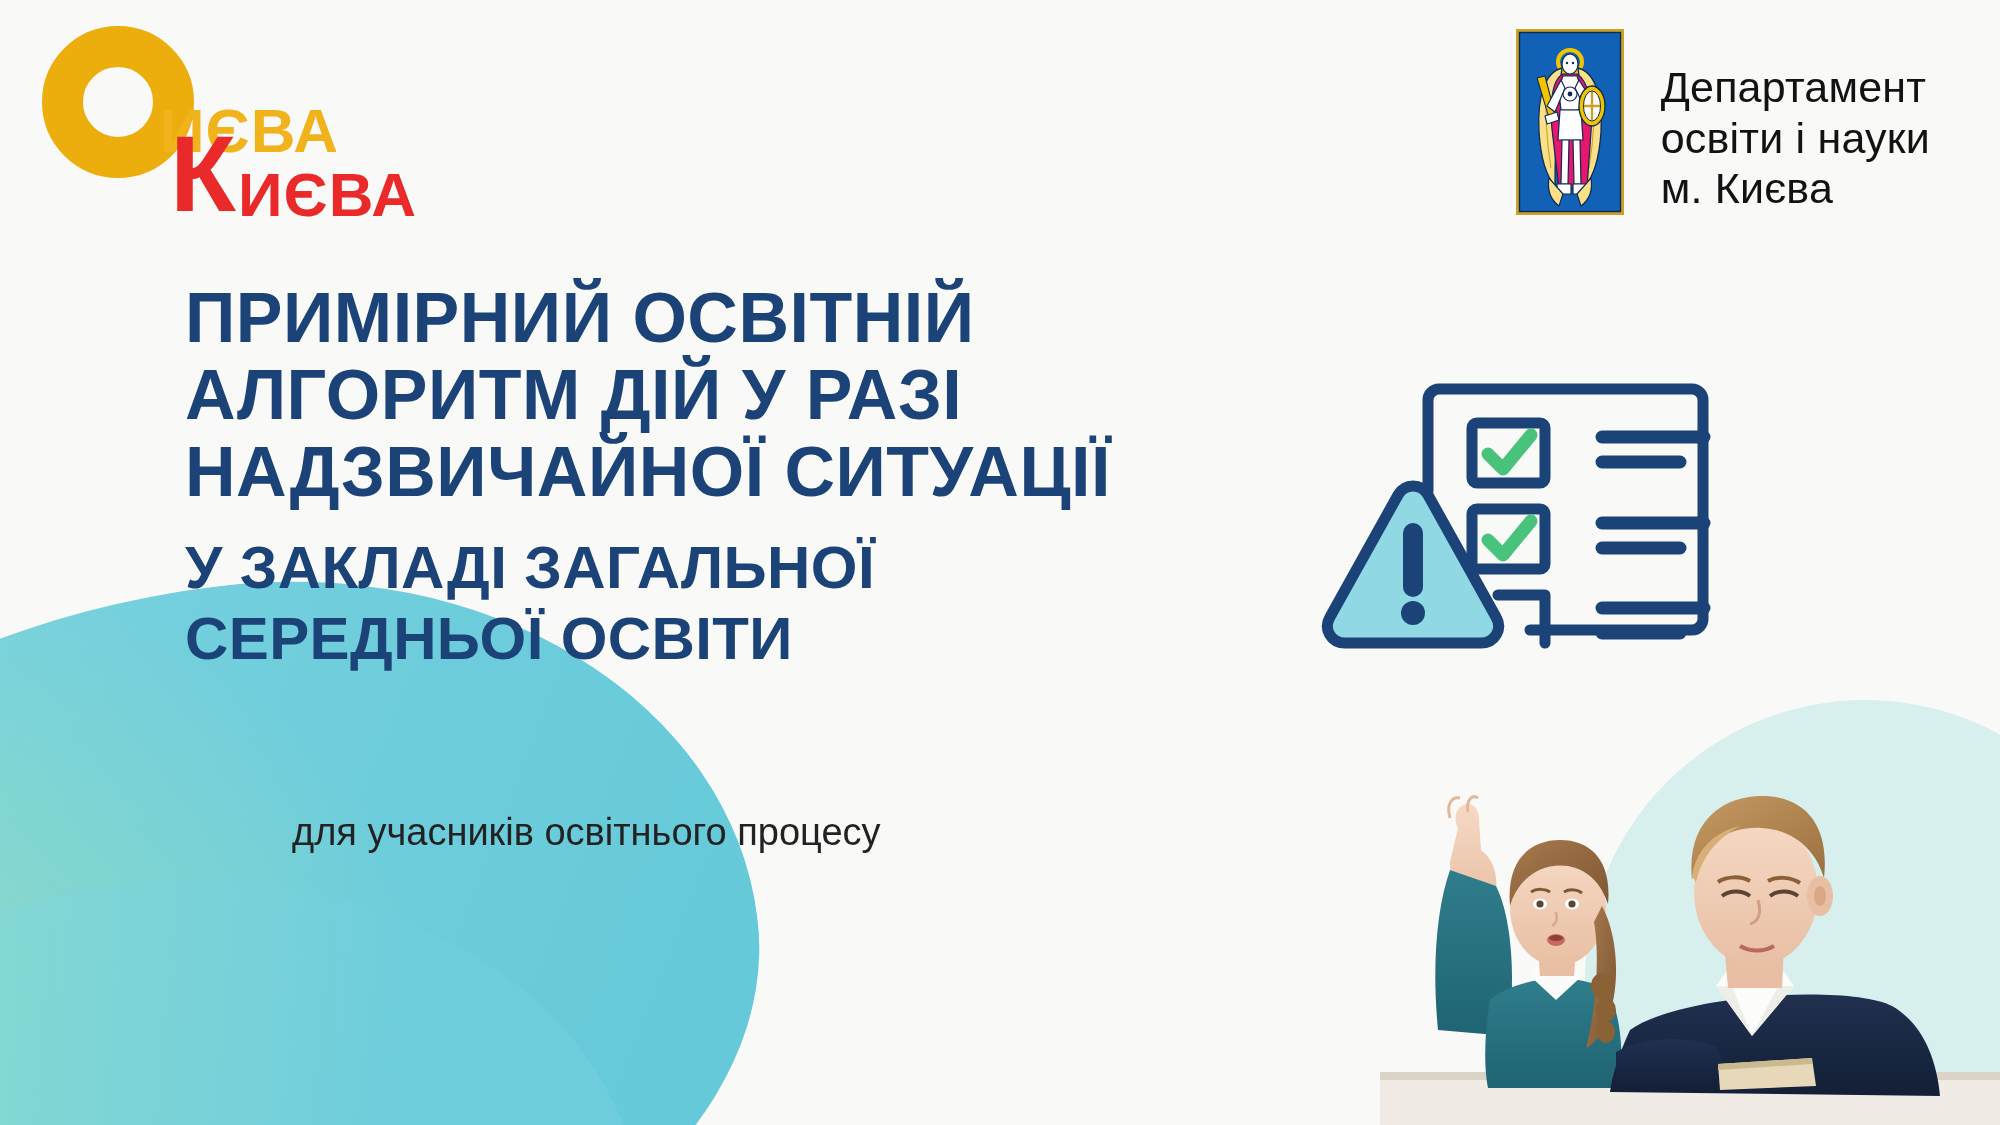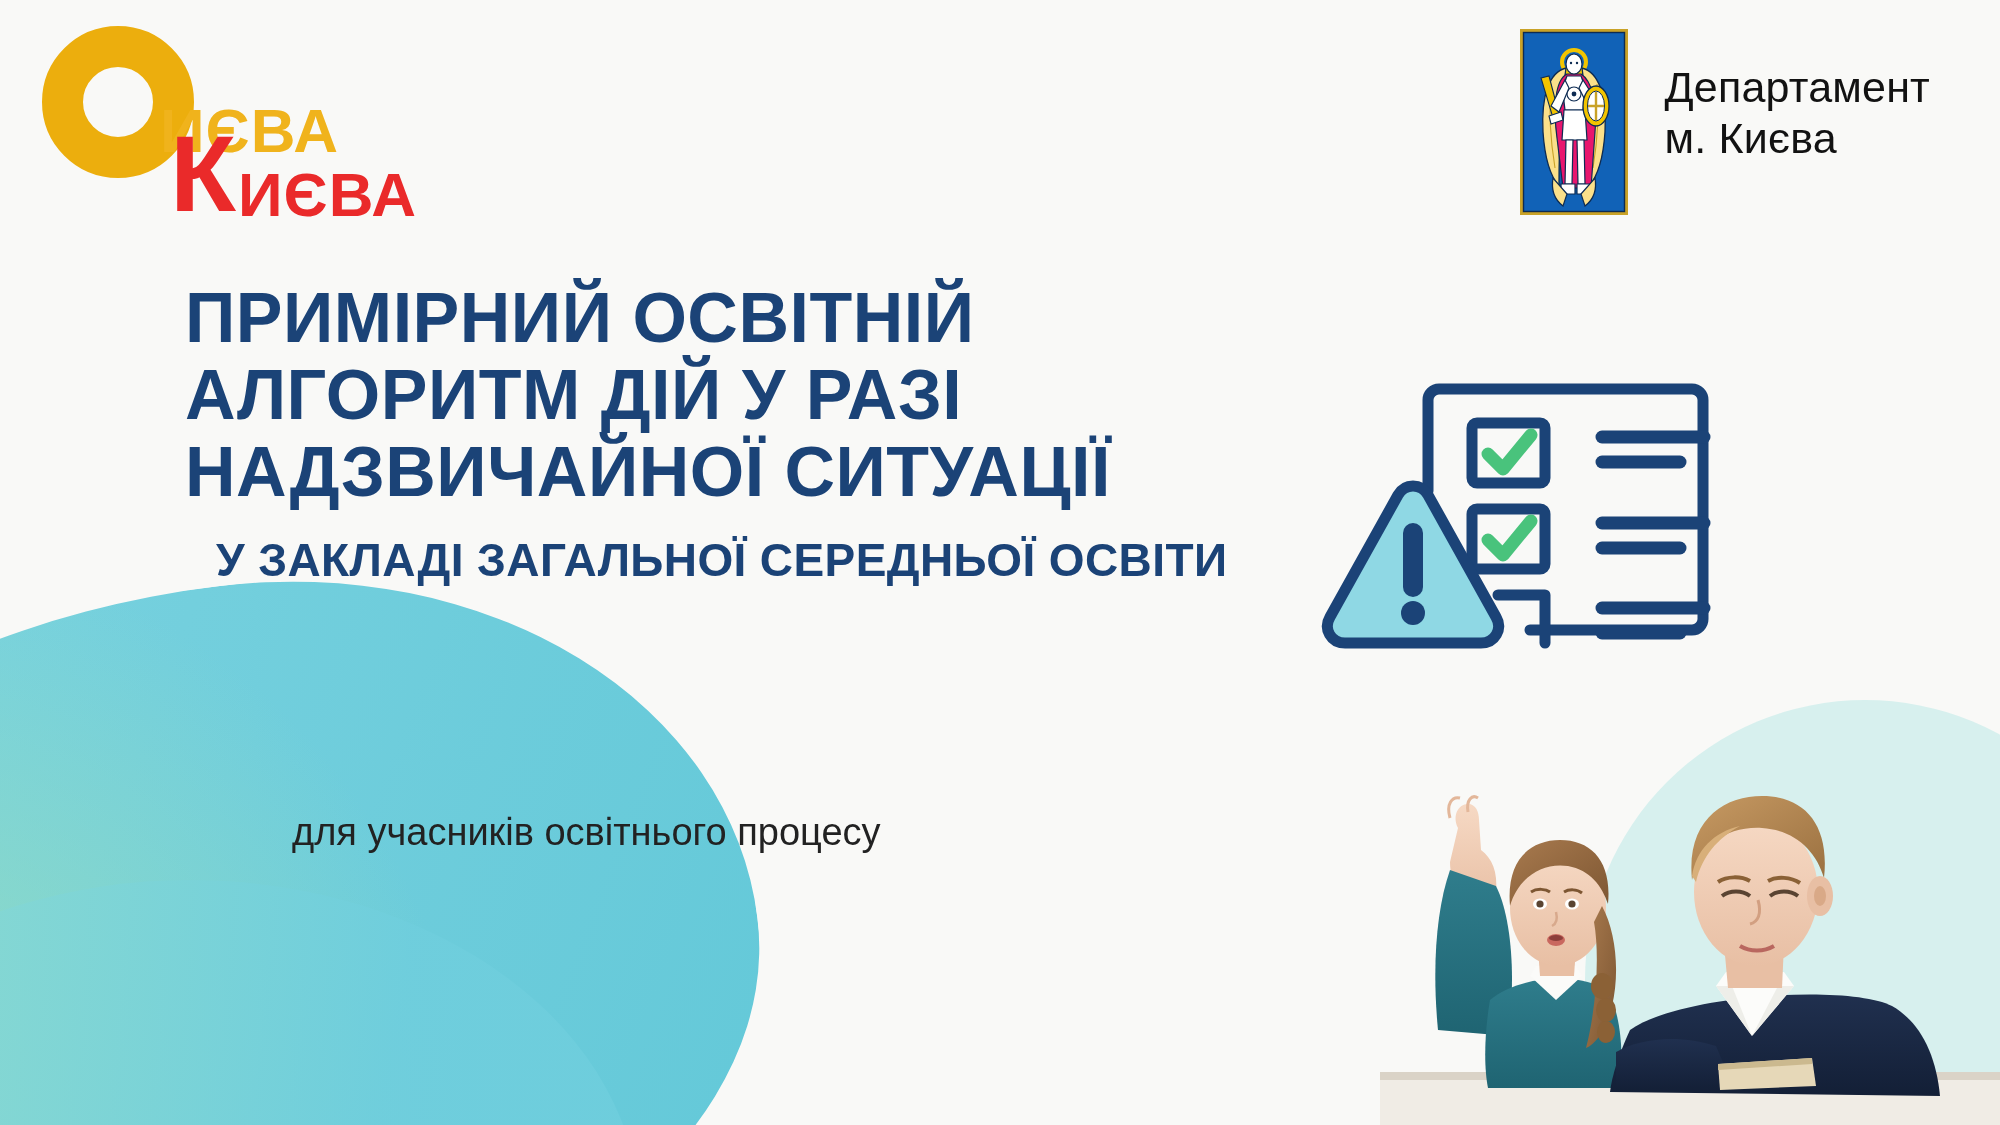--- a/index.html
+++ b/index.html
@@ -87,24 +87,23 @@
   .title-block{
     position:absolute; left:185px; top:280px; width:1180px;
   }
   .h-main{
     font-size:70px; font-weight:bold; line-height:1.1;
     color:#1b4377; letter-spacing:.5px;
   }
   .h-main div{ white-space:nowrap; }
   .h-sub{
     margin-top:22px;
-    font-size:46px; font-weight:bold; line-height:1.18;
+    font-size:60px; font-weight:bold; line-height:1.18;
     color:#1b4377; letter-spacing:.4px;
     max-width:1030px;
-    margin-left:31px;
   }
   .body-text{
     position:absolute; left:292px; top:805px;
     font-size:38px; line-height:1.46; color:#222222;
     font-weight:400;
   }
   .body-text div{ white-space:nowrap;text-align:center; }
 
   
   .illus{
@@ -175,20 +174,21 @@
       <path d="M58 112 L59 156 L66 156 L65 112Z" fill="#ffffff" stroke="#0d2b52" stroke-width="1.2"></path>
       <path d="M42 156 L56 156 L56 166 L42 166Z" fill="#ffffff" stroke="#0d2b52" stroke-width="1.2"></path>
       <path d="M58 156 L72 156 L72 166 L58 166Z" fill="#ffffff" stroke="#0d2b52" stroke-width="1.2"></path>
 
       <path d="M34 150 C32 162 36 172 44 178 L48 166Z" fill="#fbe08a" stroke="#0d2b52" stroke-width="1.2"></path>
       <path d="M76 150 C78 162 74 172 66 178 L62 166Z" fill="#fbe08a" stroke="#0d2b52" stroke-width="1.2"></path>
     </svg>
 
     <div class="dept-text">
       <div>Департамент</div>
+      <div>освіти і науки</div>
       <div>м. Києва</div>
     </div>
   </div>
 
   <div class="title-block">
     <div class="h-main">
       <div>ПРИМІРНИЙ ОСВІТНІЙ</div>
       <div>АЛГОРИТМ ДІЙ У РАЗІ</div>
       <div>НАДЗВИЧАЙНОЇ СИТУАЦІЇ</div>
     </div>

